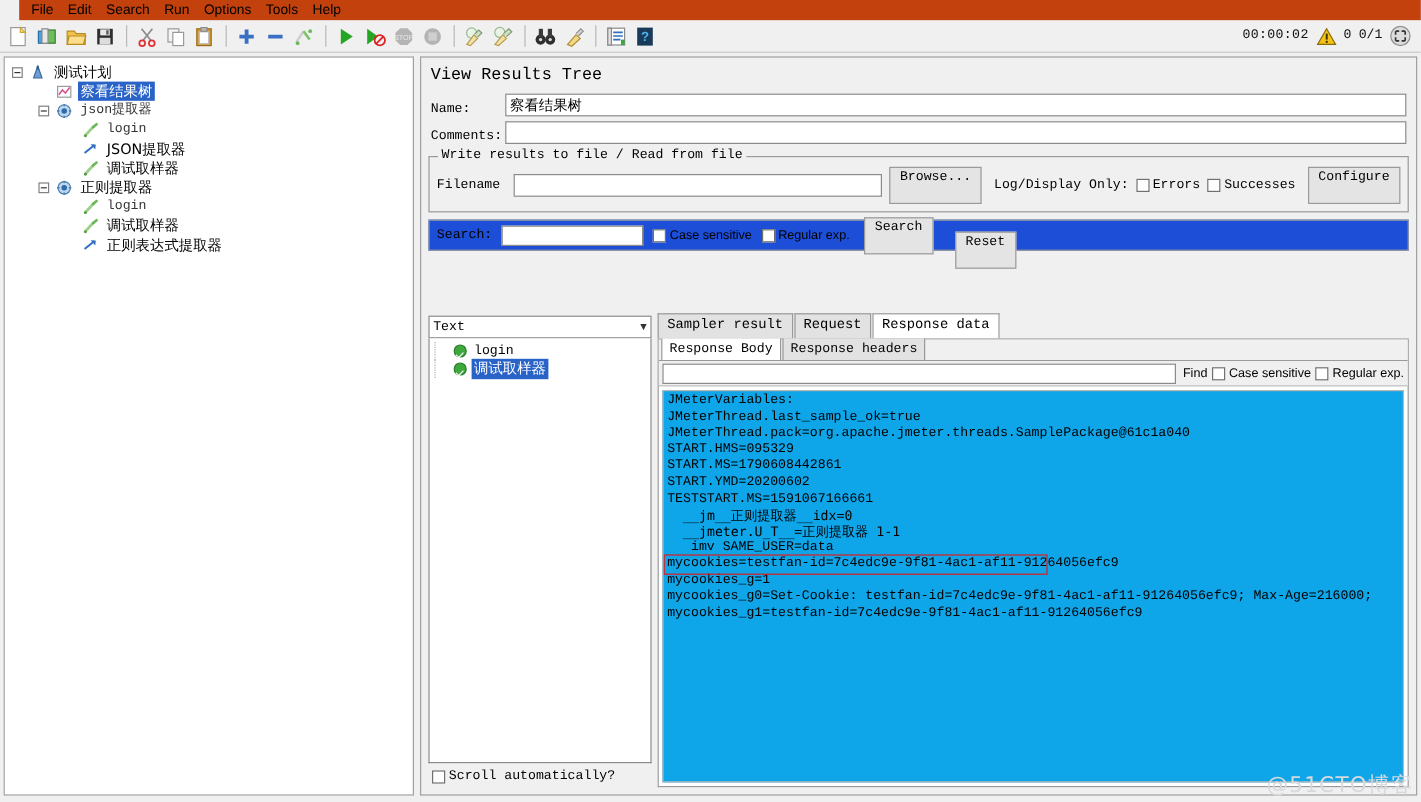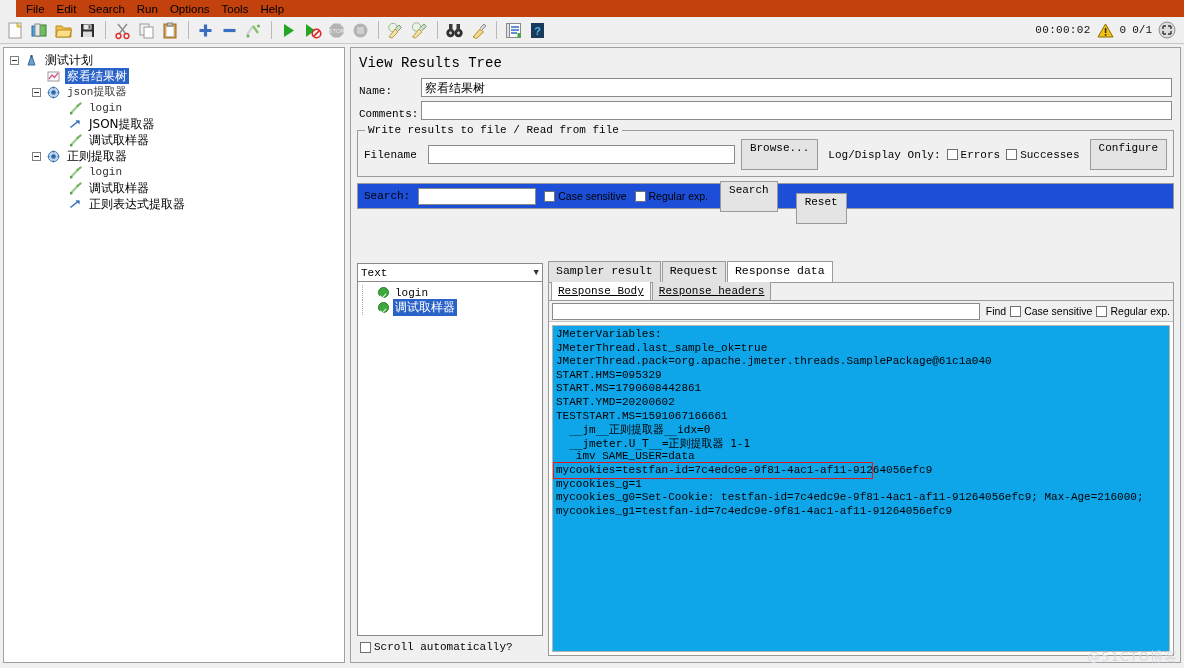--- a/index.html
+++ b/index.html
@@ -175,21 +175,21 @@
   .rline {
     font-family: "Liberation Mono", monospace; font-size: 11px; line-height: 13.6px;
     white-space: pre; color: #000;
   }
   .rline.cn { font-family: "DejaVu Sans Mono", "DejaVu Sans", monospace; }
   .redbox {
     position: absolute; border: 1.5px solid #e01b1b; pointer-events: none;
   }
   .watermark {
     position: absolute; right: 6px; bottom: 2px;
-    font-family: "DejaVu Sans", sans-serif; font-size: 13px; color: #d6d9de; letter-spacing: 1px;
+    font-family: "DejaVu Sans", sans-serif; font-size: 18px; color: #d6d9de; letter-spacing: 1px;
     user-select: none;
   }
 </style>
 </head>
 <body>
 
 <div id="app">
 
   <div class="menubar">
     <div class="mi">File</div>
@@ -579,21 +579,21 @@
         </div>
       </div>
 
       <div class="rightres">
         <div class="tabstrip" id="tabstrip">
             <div class="tab">Sampler result</div>
             <div class="tab">Request</div>
             <div class="tab active">Response data</div>
           </div>
         <div class="tabbody">
-          <div class="tabstrip lvl2" id="subtabstrip" style="background:#f0f0f0;padding-left:2px;border-bottom:1px solid #9a9a9a;text-decoration:underline;">
+          <div class="tabstrip lvl2" id="subtabstrip" style="background:#f0f0f0;padding-left:2px;border-bottom:1px solid #9a9a9a;">
               <div class="tab active" style="border-top: none;">Response Body</div>
               <div class="tab" style="border-top: none;">Response headers</div>
             </div>
           <div class="findbar">
             <span class="findinput"></span>
             <span class="cblabel sans" style="margin-left:2px;">Find</span>
             <span style="display:flex;align-items:center;">
               <span class="cbx"></span>
               <span class="cblabel sans">Case sensitive</span>
             </span>

